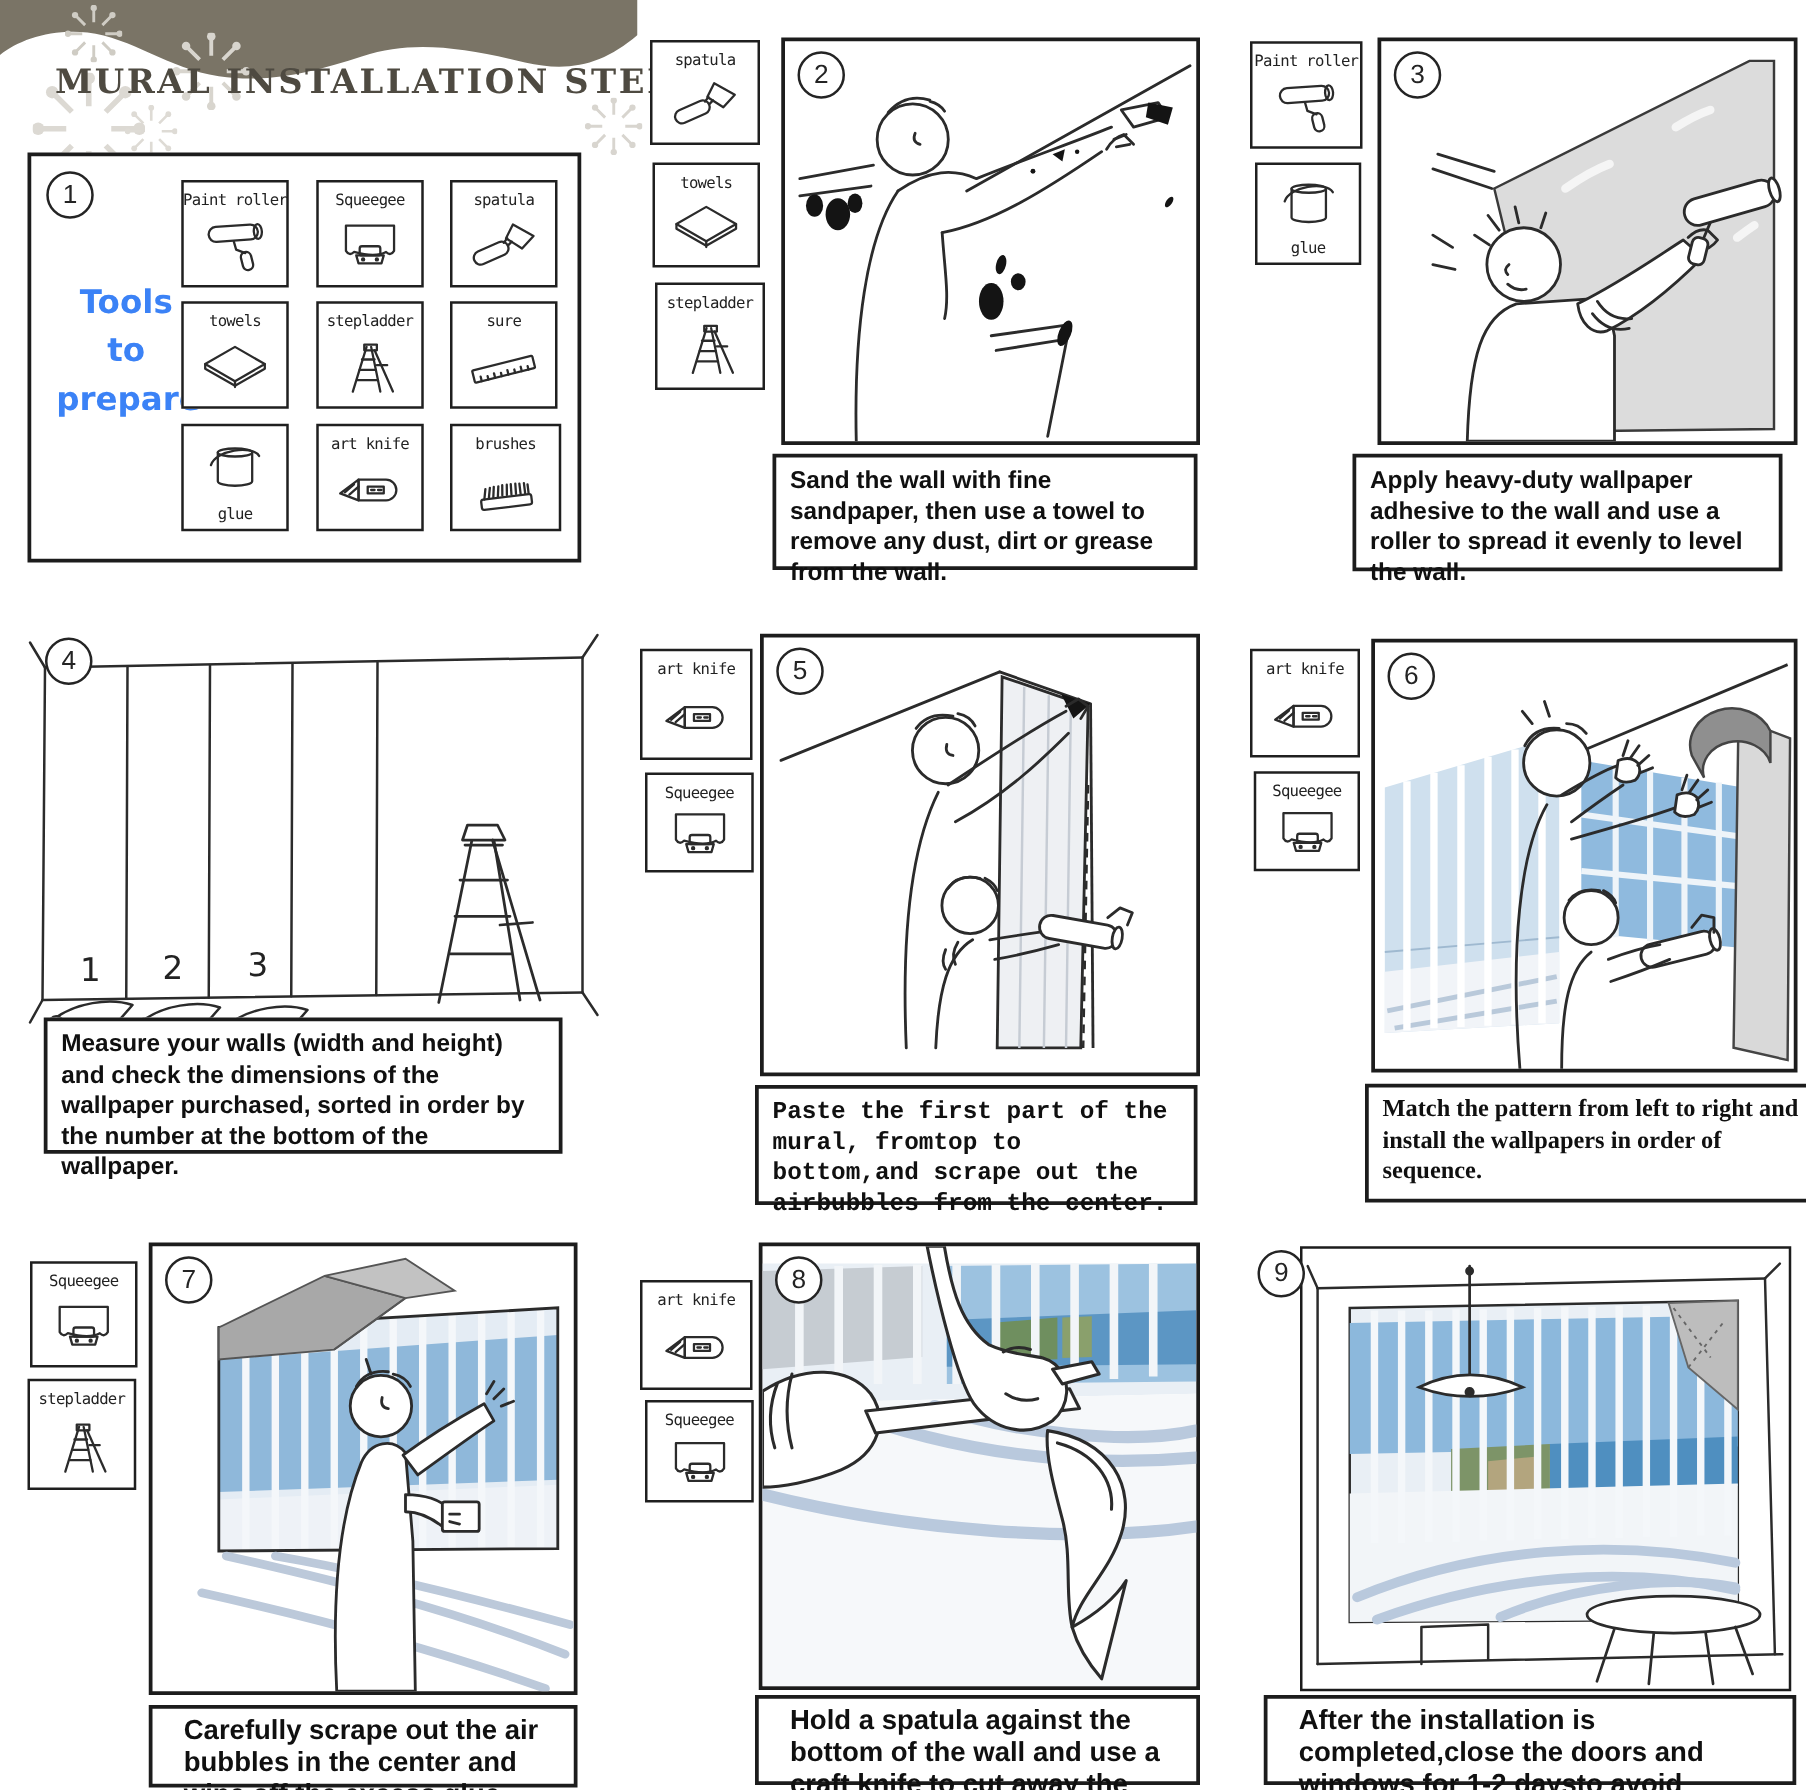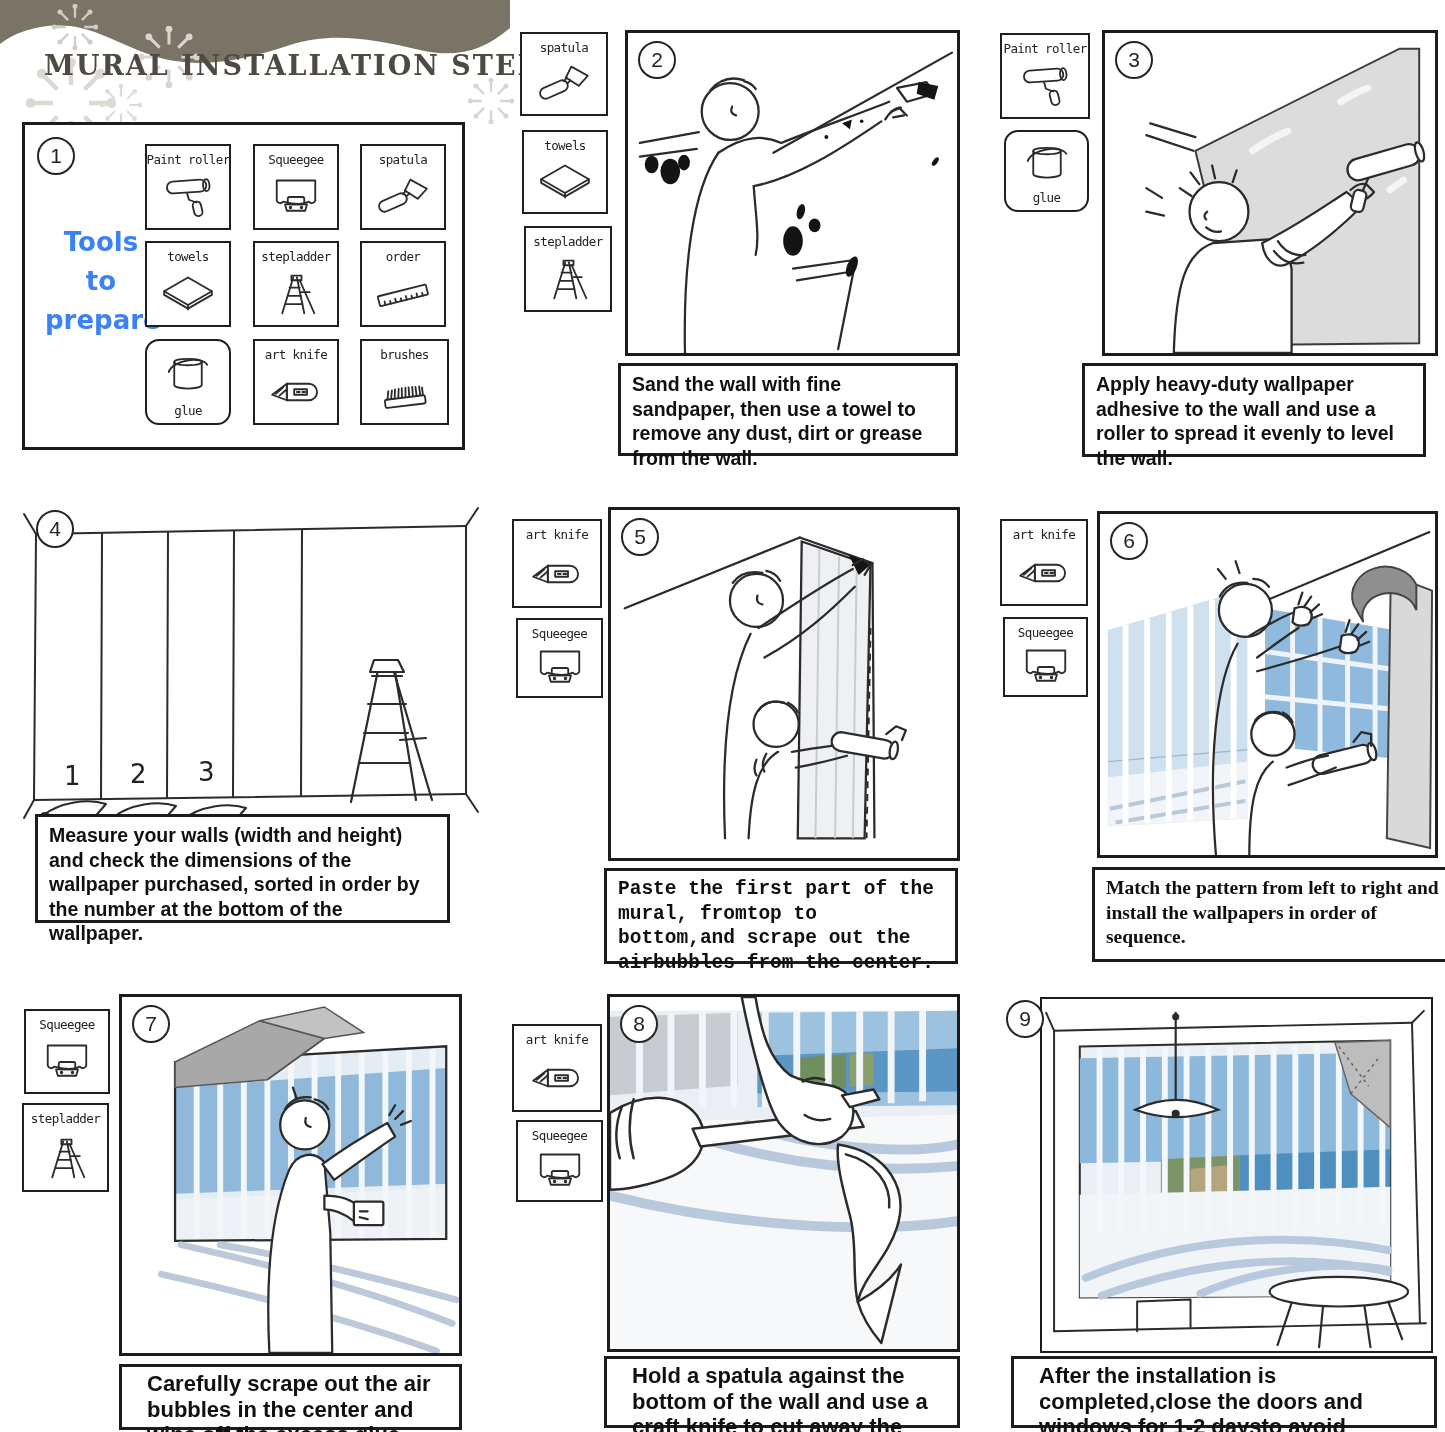--- a/index.html
+++ b/index.html
@@ -9,21 +9,21 @@
   .illus{position:absolute;border:3.5px solid #1c1c1c;background:#fff;box-sizing:border-box;}
   .illus>svg{display:block;width:100%;height:100%;}
   .cap{position:absolute;border:3.5px solid #1c1c1c;background:#fff;box-sizing:border-box;
        padding:6px 11px;font-size:19.5px;line-height:1.26;font-weight:600;color:#101010;}
   .cap-tight{font-size:22px;line-height:1.16;padding:4px 25px;}
   .circ{position:absolute;width:34px;height:34px;border:2.6px solid #242424;border-radius:50%;
         background:#fff;display:flex;align-items:center;justify-content:center;
         font-size:21px;font-weight:400;color:#242424;z-index:5;}
   .tool-box{position:absolute;border:2.6px solid #1f1f1f;background:#fff;box-sizing:border-box;
             display:flex;flex-direction:column;align-items:center;padding:6px 2px 4px;gap:3px;}
-  .tool-box.label-bottom{flex-direction:column-reverse;padding:4px 2px 5px;border-radius:14px;}
+  .tool-box.label-bottom{flex-direction:column-reverse;padding:4px 2px 5px;}
   .tool-box>svg{width:58px;height:44px;margin:auto;}
   .tool-label{font-family:"DejaVu Sans Mono",monospace;font-size:12.5px;letter-spacing:-0.6px;
               color:#222;white-space:nowrap;}
   .banner-title{position:absolute;left:44px;top:50px;font-family:"DejaVu Serif",serif;
                 font-weight:700;font-size:27px;letter-spacing:2px;color:#4e4a41;white-space:nowrap;}
   .tools-heading{position:absolute;left:20px;top:98px;width:112px;text-align:center;
                  font-family:"DejaVu Sans",sans-serif;font-weight:700;font-size:26px;
                  line-height:1.5;color:#3b82f6;}
   .tools-heading span{display:block;}
   .flower{position:absolute;color:#d7d4cd;}
@@ -178,21 +178,21 @@
           <use href="#i-towel"></use>
         </svg>
     </div>
     <div class="tool-box" style="left:228px;top:116px;width:86px;height:86px;">
       <span class="tool-label">stepladder</span>
       <svg>
           <use href="#i-ladder"></use>
         </svg>
     </div>
     <div class="tool-box" style="left:335px;top:116px;width:86px;height:86px;">
-      <span class="tool-label">order</span>
+      <span class="tool-label">sure</span>
       <svg>
           <use href="#i-ruler"></use>
         </svg>
     </div>
     <div class="tool-box label-bottom" style="left:120px;top:214px;width:86px;height:86px;">
       <span class="tool-label">glue</span>
       <svg>
           <use href="#i-glue"></use>
         </svg>
     </div>

